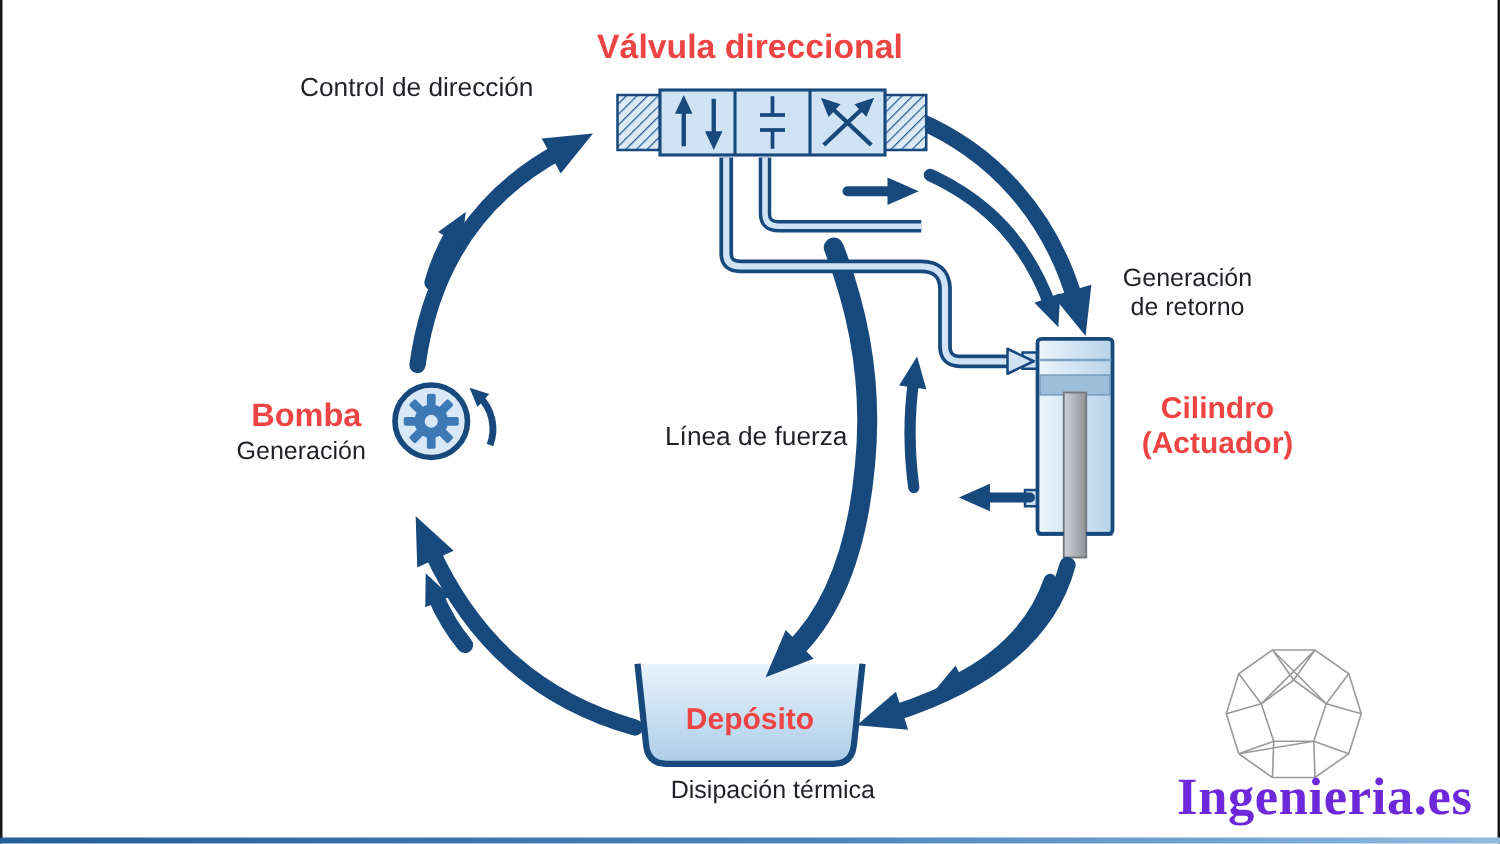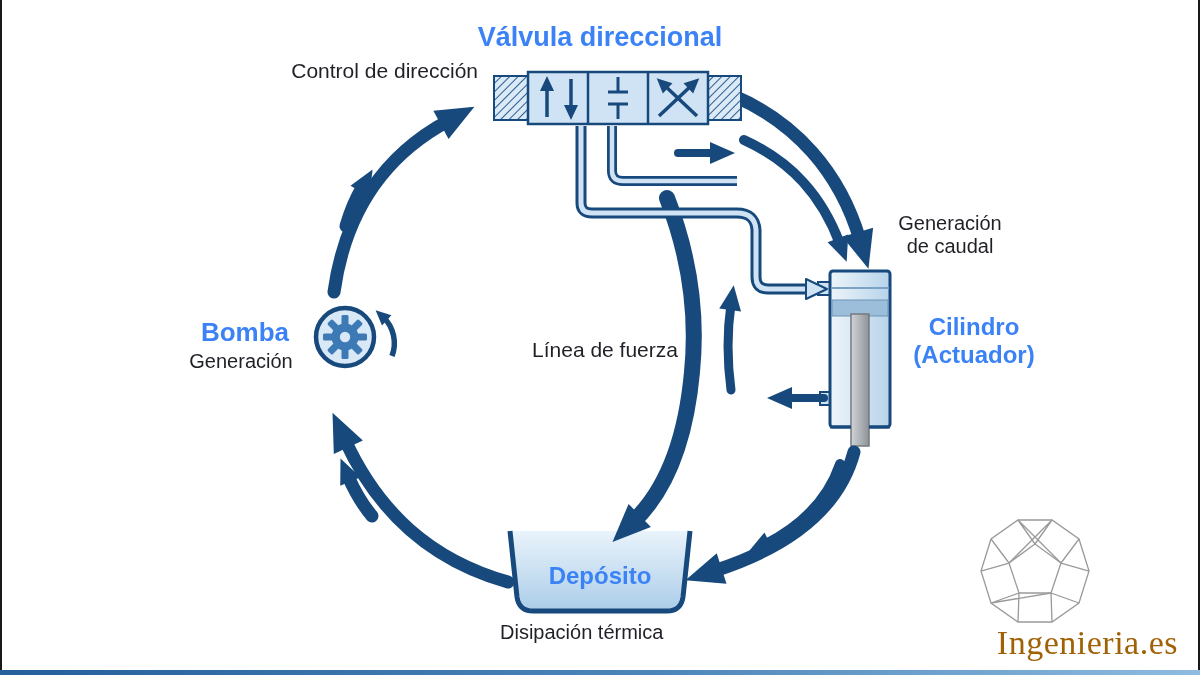--- a/index.html
+++ b/index.html
@@ -2,34 +2,34 @@
 <html><head>
 <meta charset="utf-8">
 <style>
   html,body { margin:0; padding:0; background:#e9e9e9; }
   .stage {
     position:relative; width:1200px; height:675px; background:#ffffff;
     overflow:hidden; font-family:"Liberation Sans", sans-serif;
   }
   .stage svg { position:absolute; left:0; top:0; }
   .lbl { position:absolute; }
-  .t-navy { color:#3b82f6; font-weight:700; }
+  .t-navy { color:#ef4444; font-weight:700; }
   .t-dark { color:#1f2127; font-weight:400; }
   .valve-title   { left:430px; top:22px;  width:340px; text-align:center; font-size:27px; }
-  .valve-caption { left:240px; top:59px;  width:238px; text-align:right;  font-size:21px; }
+  .valve-caption { left:240px; top:59px;  width:238px;  font-size:21px; }
   .pump-title    { left:175px; top:317px; width:140px; text-align:center; font-size:26px; }
   .pump-caption  { left:163px; top:350px; width:156px; text-align:center; font-size:20px; line-height:23px; }
   .return-label  { left:500px; top:338px; width:210px; text-align:center; font-size:21px; }
   .cyl-caption   { left:880px; top:212px; width:140px; text-align:center; font-size:20px; line-height:23px; }
   .cyl-title     { left:890px; top:313px; width:168px; text-align:center; font-size:24px; line-height:28px; }
   .tank-label    { left:515px; top:562px; width:170px; text-align:center; font-size:24px; }
-  .tank-caption  { left:500px; top:621px; width:200px; text-align:left; font-size:20px; }
+  .tank-caption  { left:500px; top:621px; width:200px; text-align:right; font-size:20px; }
   .brand {
     right:22px; bottom:13px; font-family:"Liberation Serif", serif;
-    font-size:34px; font-weight:400; color:#a16207; letter-spacing:0.5px;
+    font-size:42px; font-weight:700; color:#6d28d9; letter-spacing:0.5px;
   }
   .line2 { display:block;text-align:center; }
   .bottom-bar {
     position:absolute; left:0; bottom:0; width:100%; height:5px;
     background:linear-gradient(90deg,#245f9a,#4c86b9 55%,#8fbbe0);
   }
   .edge-l,.edge-r { position:absolute; top:0; width:2px; height:100%; background:#181818; }
   .edge-l { left:0; } .edge-r { right:0; }
 </style>
 </head>
@@ -153,21 +153,21 @@
 
   <div class="lbl pump-title t-navy">Bomba</div>
   <div class="lbl pump-caption t-dark">
     <span class="line2">Generación</span>
   </div>
 
   <div class="lbl return-label t-dark">Línea de fuerza</div>
 
   <div class="lbl cyl-caption t-dark">
     <span class="line2">Generación</span>
-    <span class="line2">de caudal</span>
+    <span class="line2">de retorno</span>
   </div>
   <div class="lbl cyl-title t-navy">
     <span class="line2">Cilindro</span>
     <span class="line2">(Actuador)</span>
   </div>
 
   <div class="lbl tank-label t-navy">Depósito</div>
   <div class="lbl tank-caption t-dark">Disipación térmica</div>
 
   <div class="lbl brand">Ingenieria.es</div>

